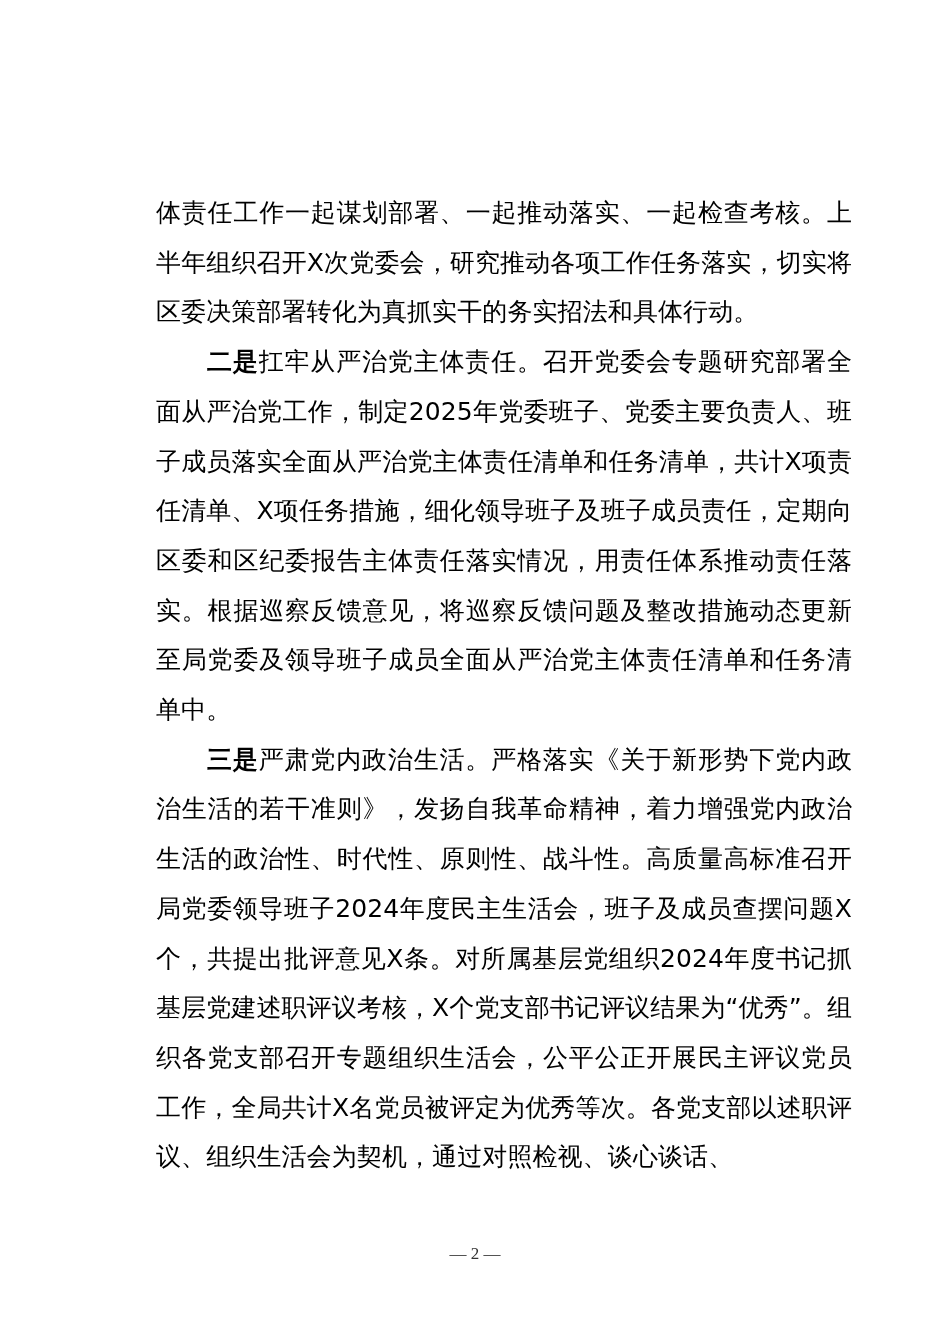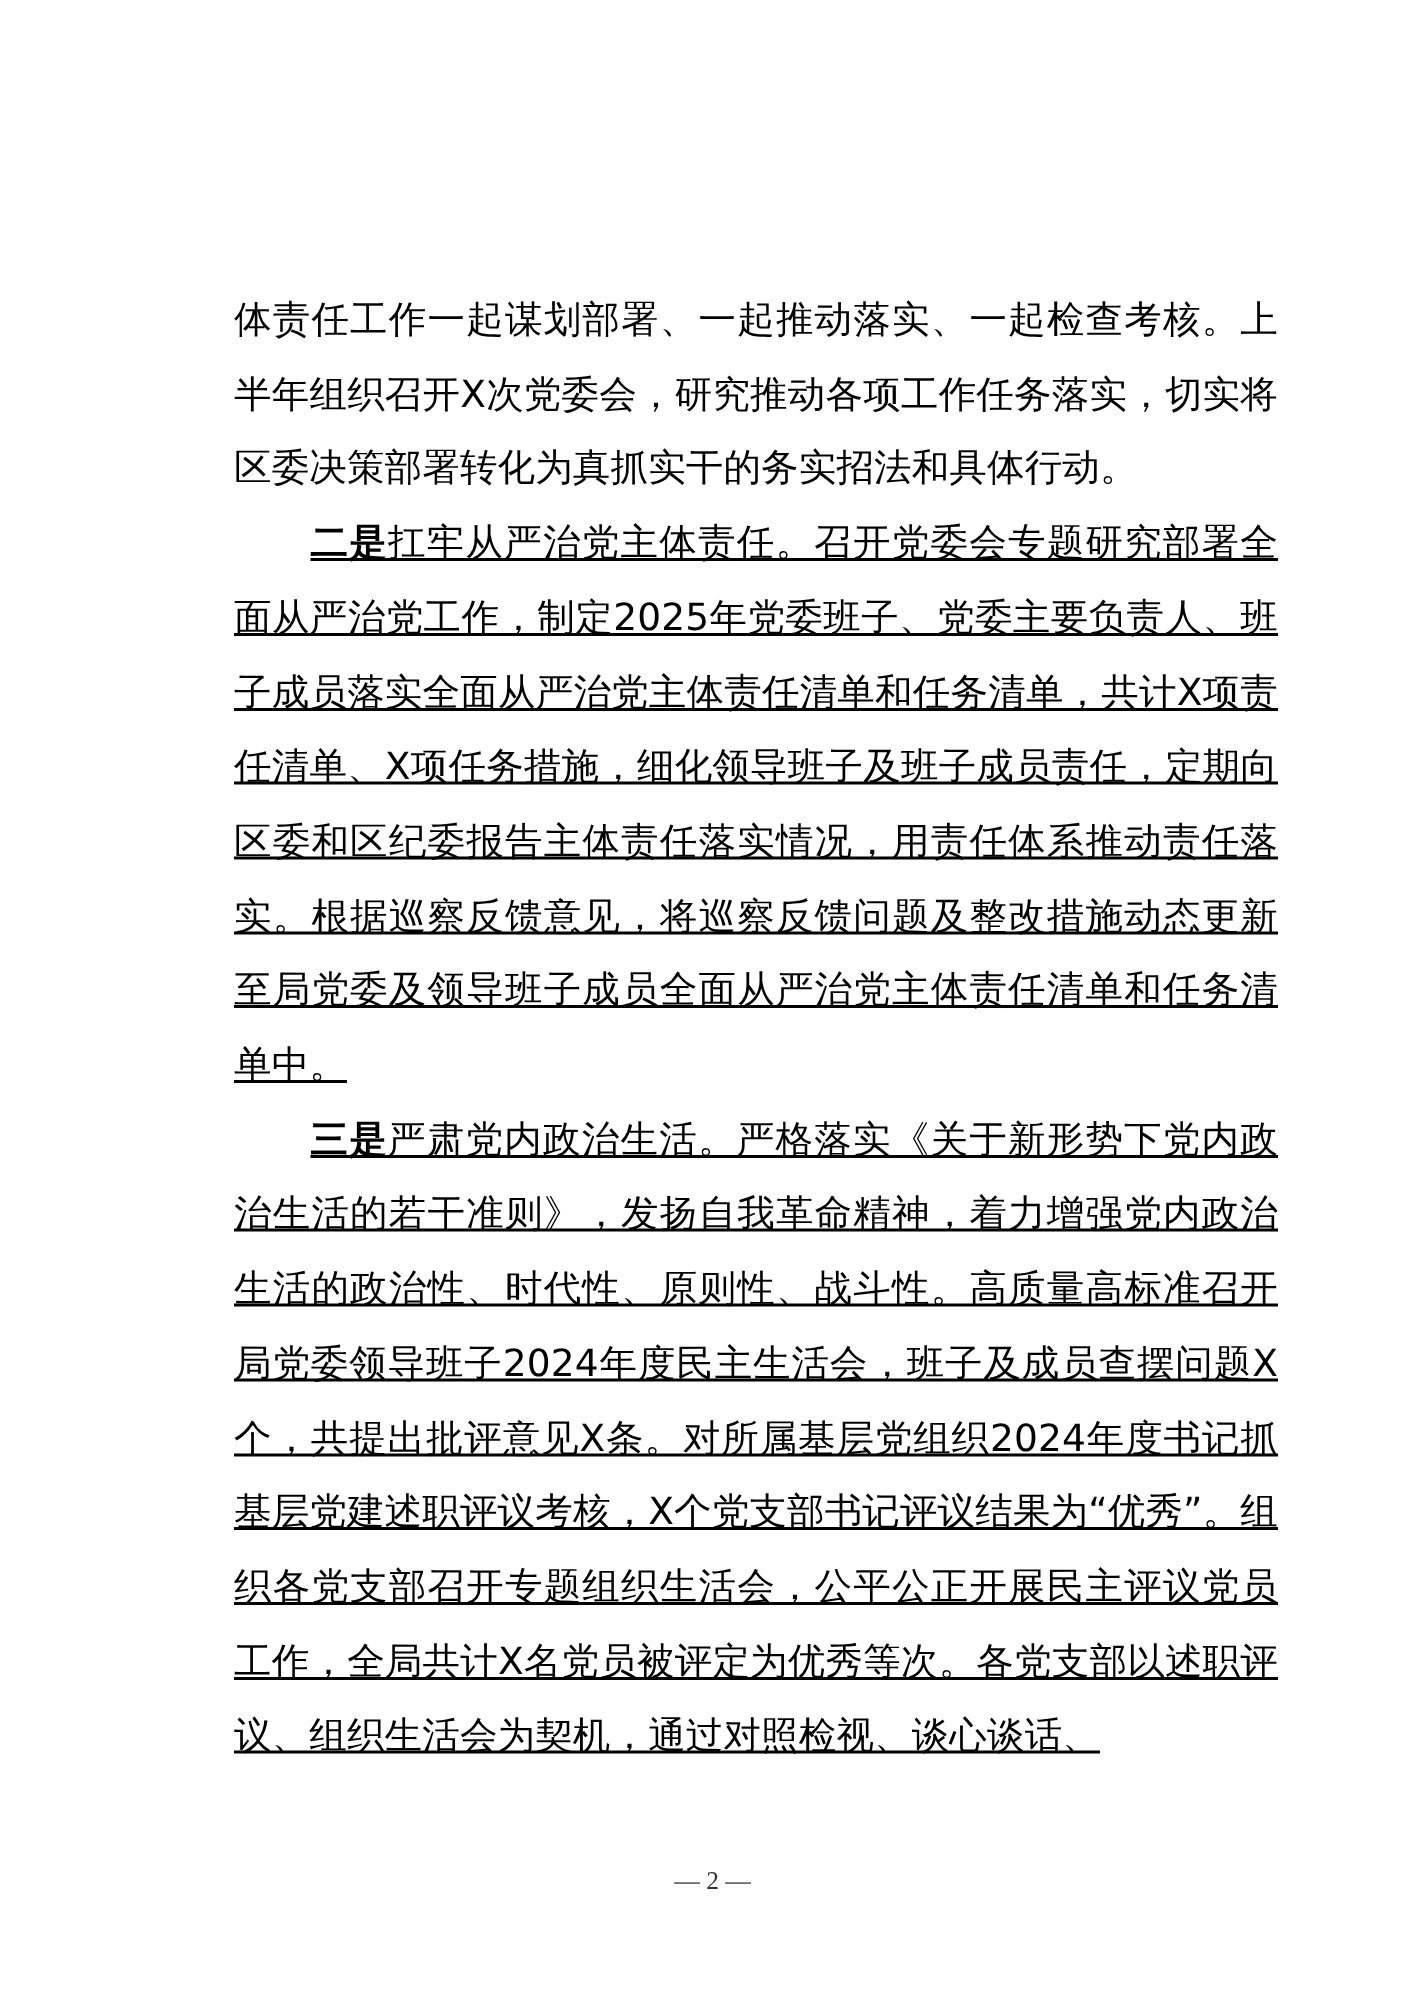--- a/index.html
+++ b/index.html
@@ -25,21 +25,20 @@
     .para {
       margin: 0;
       font-size: 25px;
       line-height: 49.7px;
       text-align: justify;
       text-align-last: left;
       letter-spacing: 0.1px;
     }
     .para.indent {
       text-indent: 51px;
-      text-decoration: underline;
     }
     .lead {
       font-weight: bold;
     }
     .footer {
       position: absolute;
       left: 0;
       width: 950px;
       top: 1244px;
       text-align: center;

